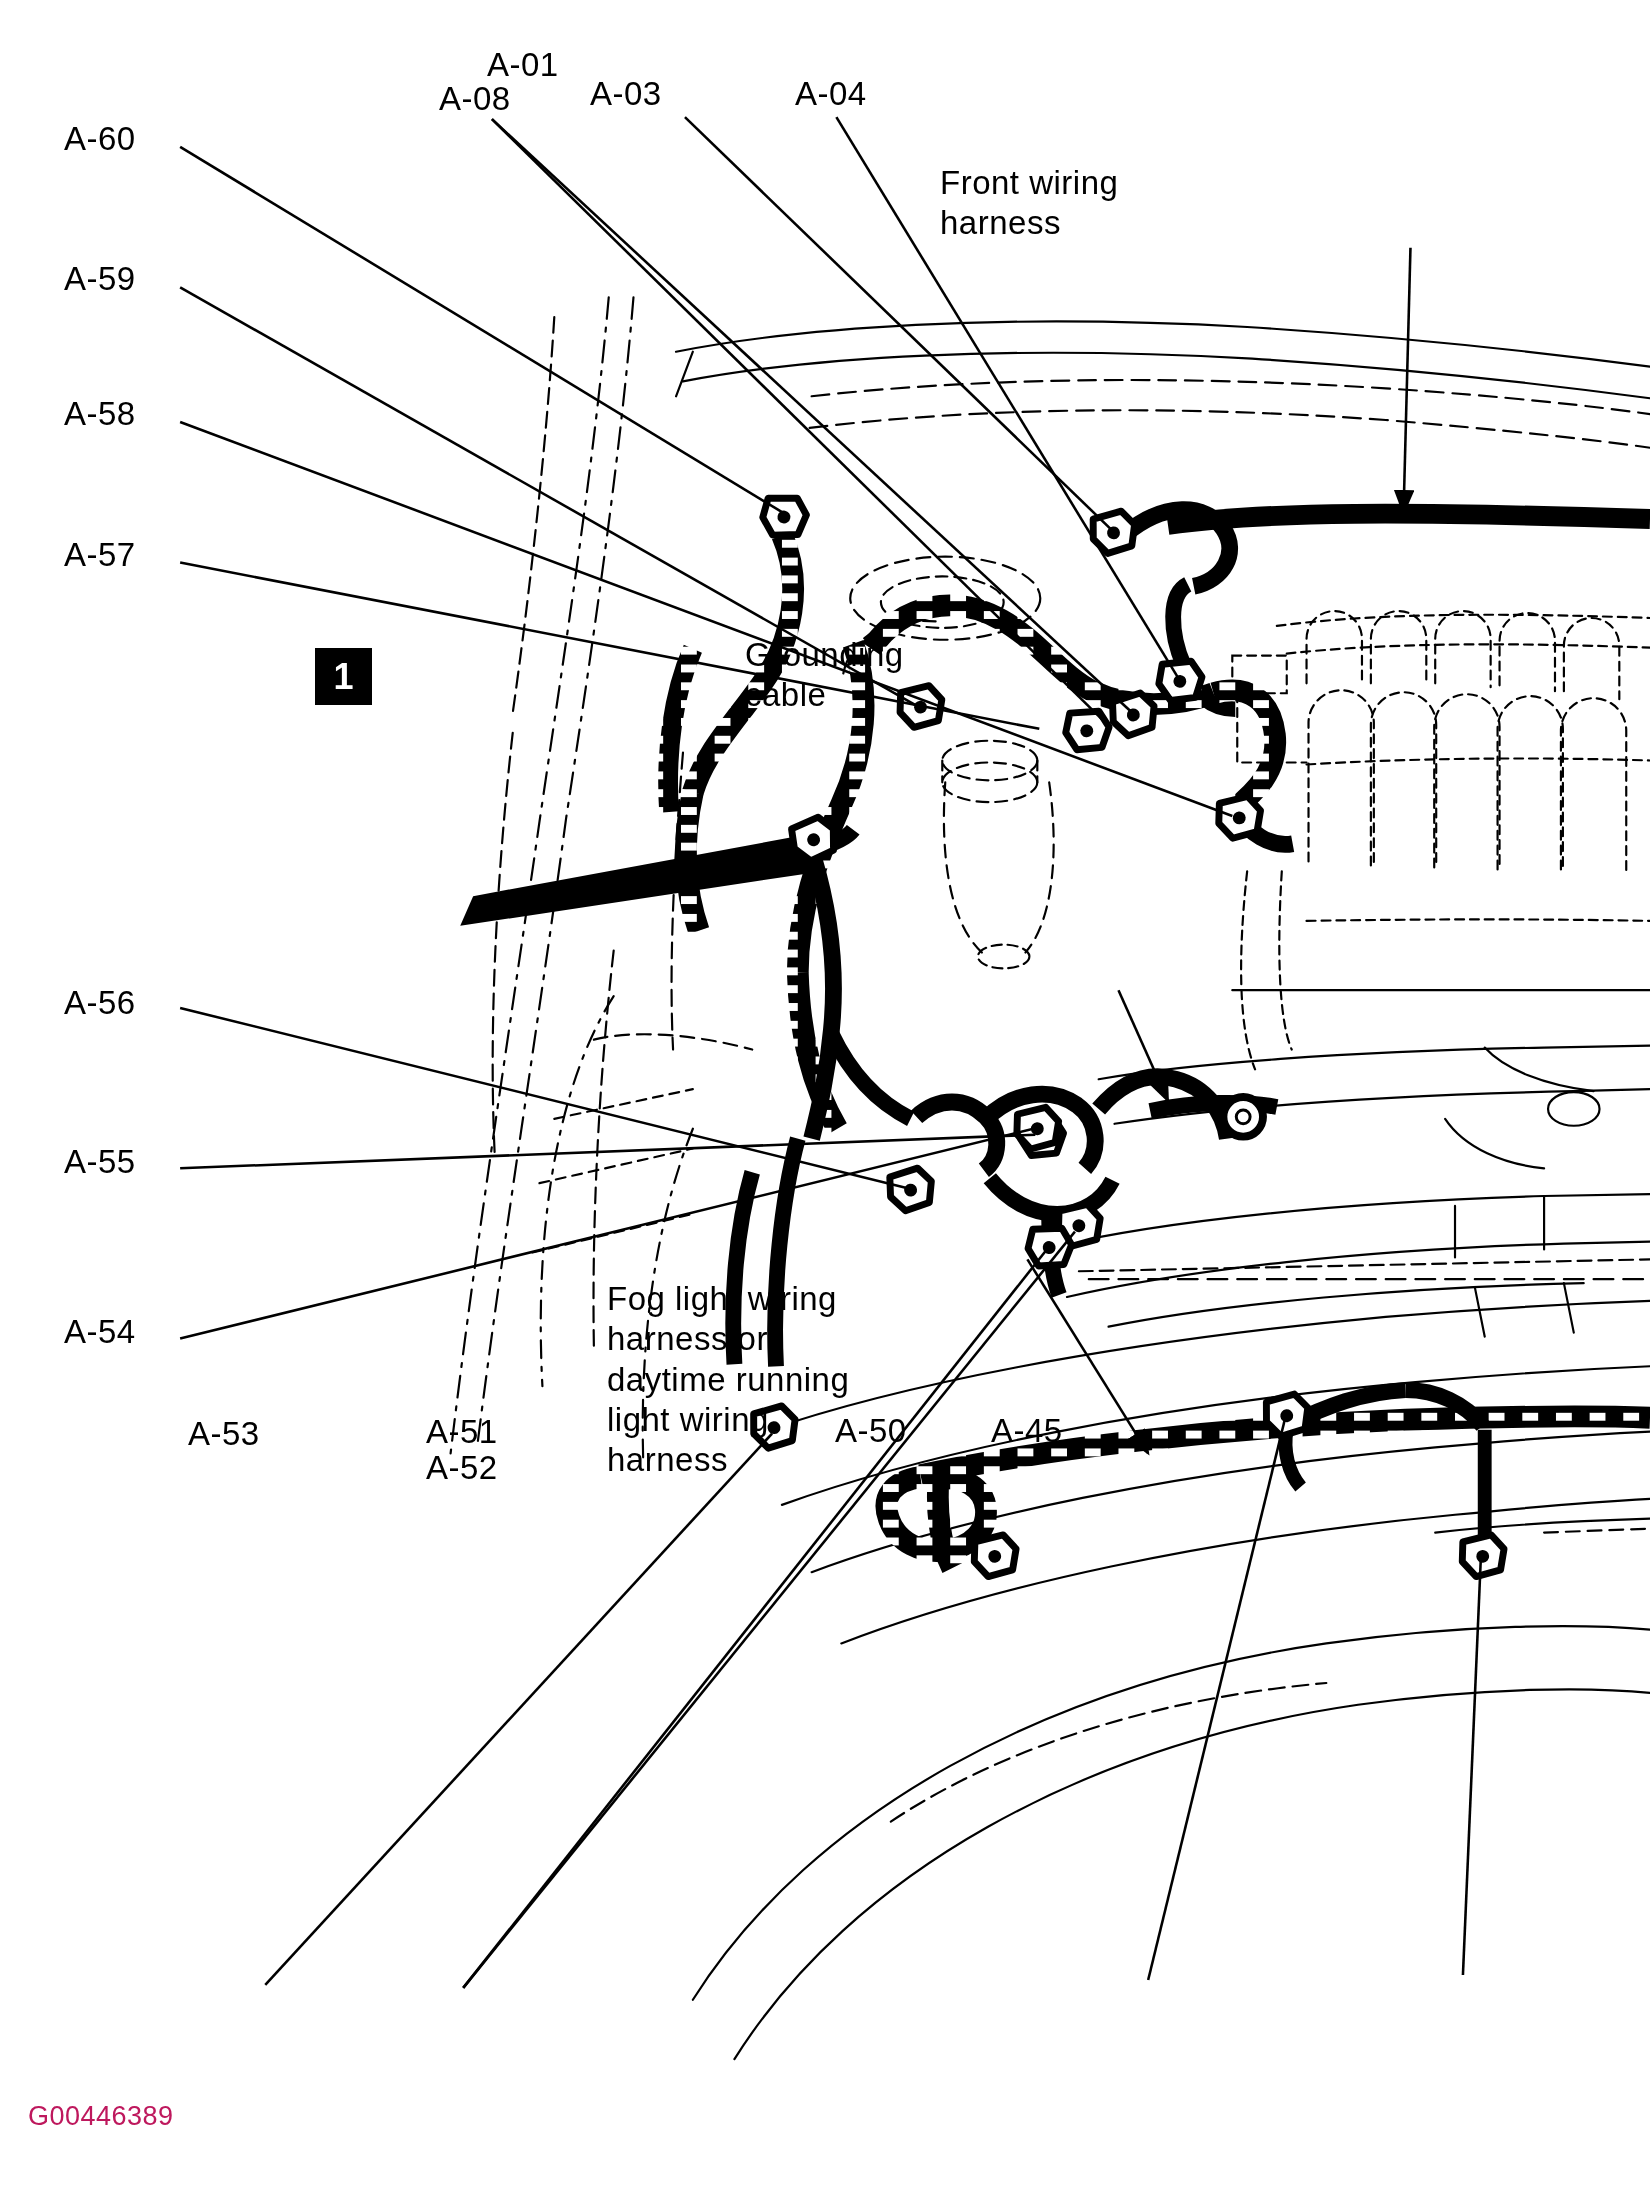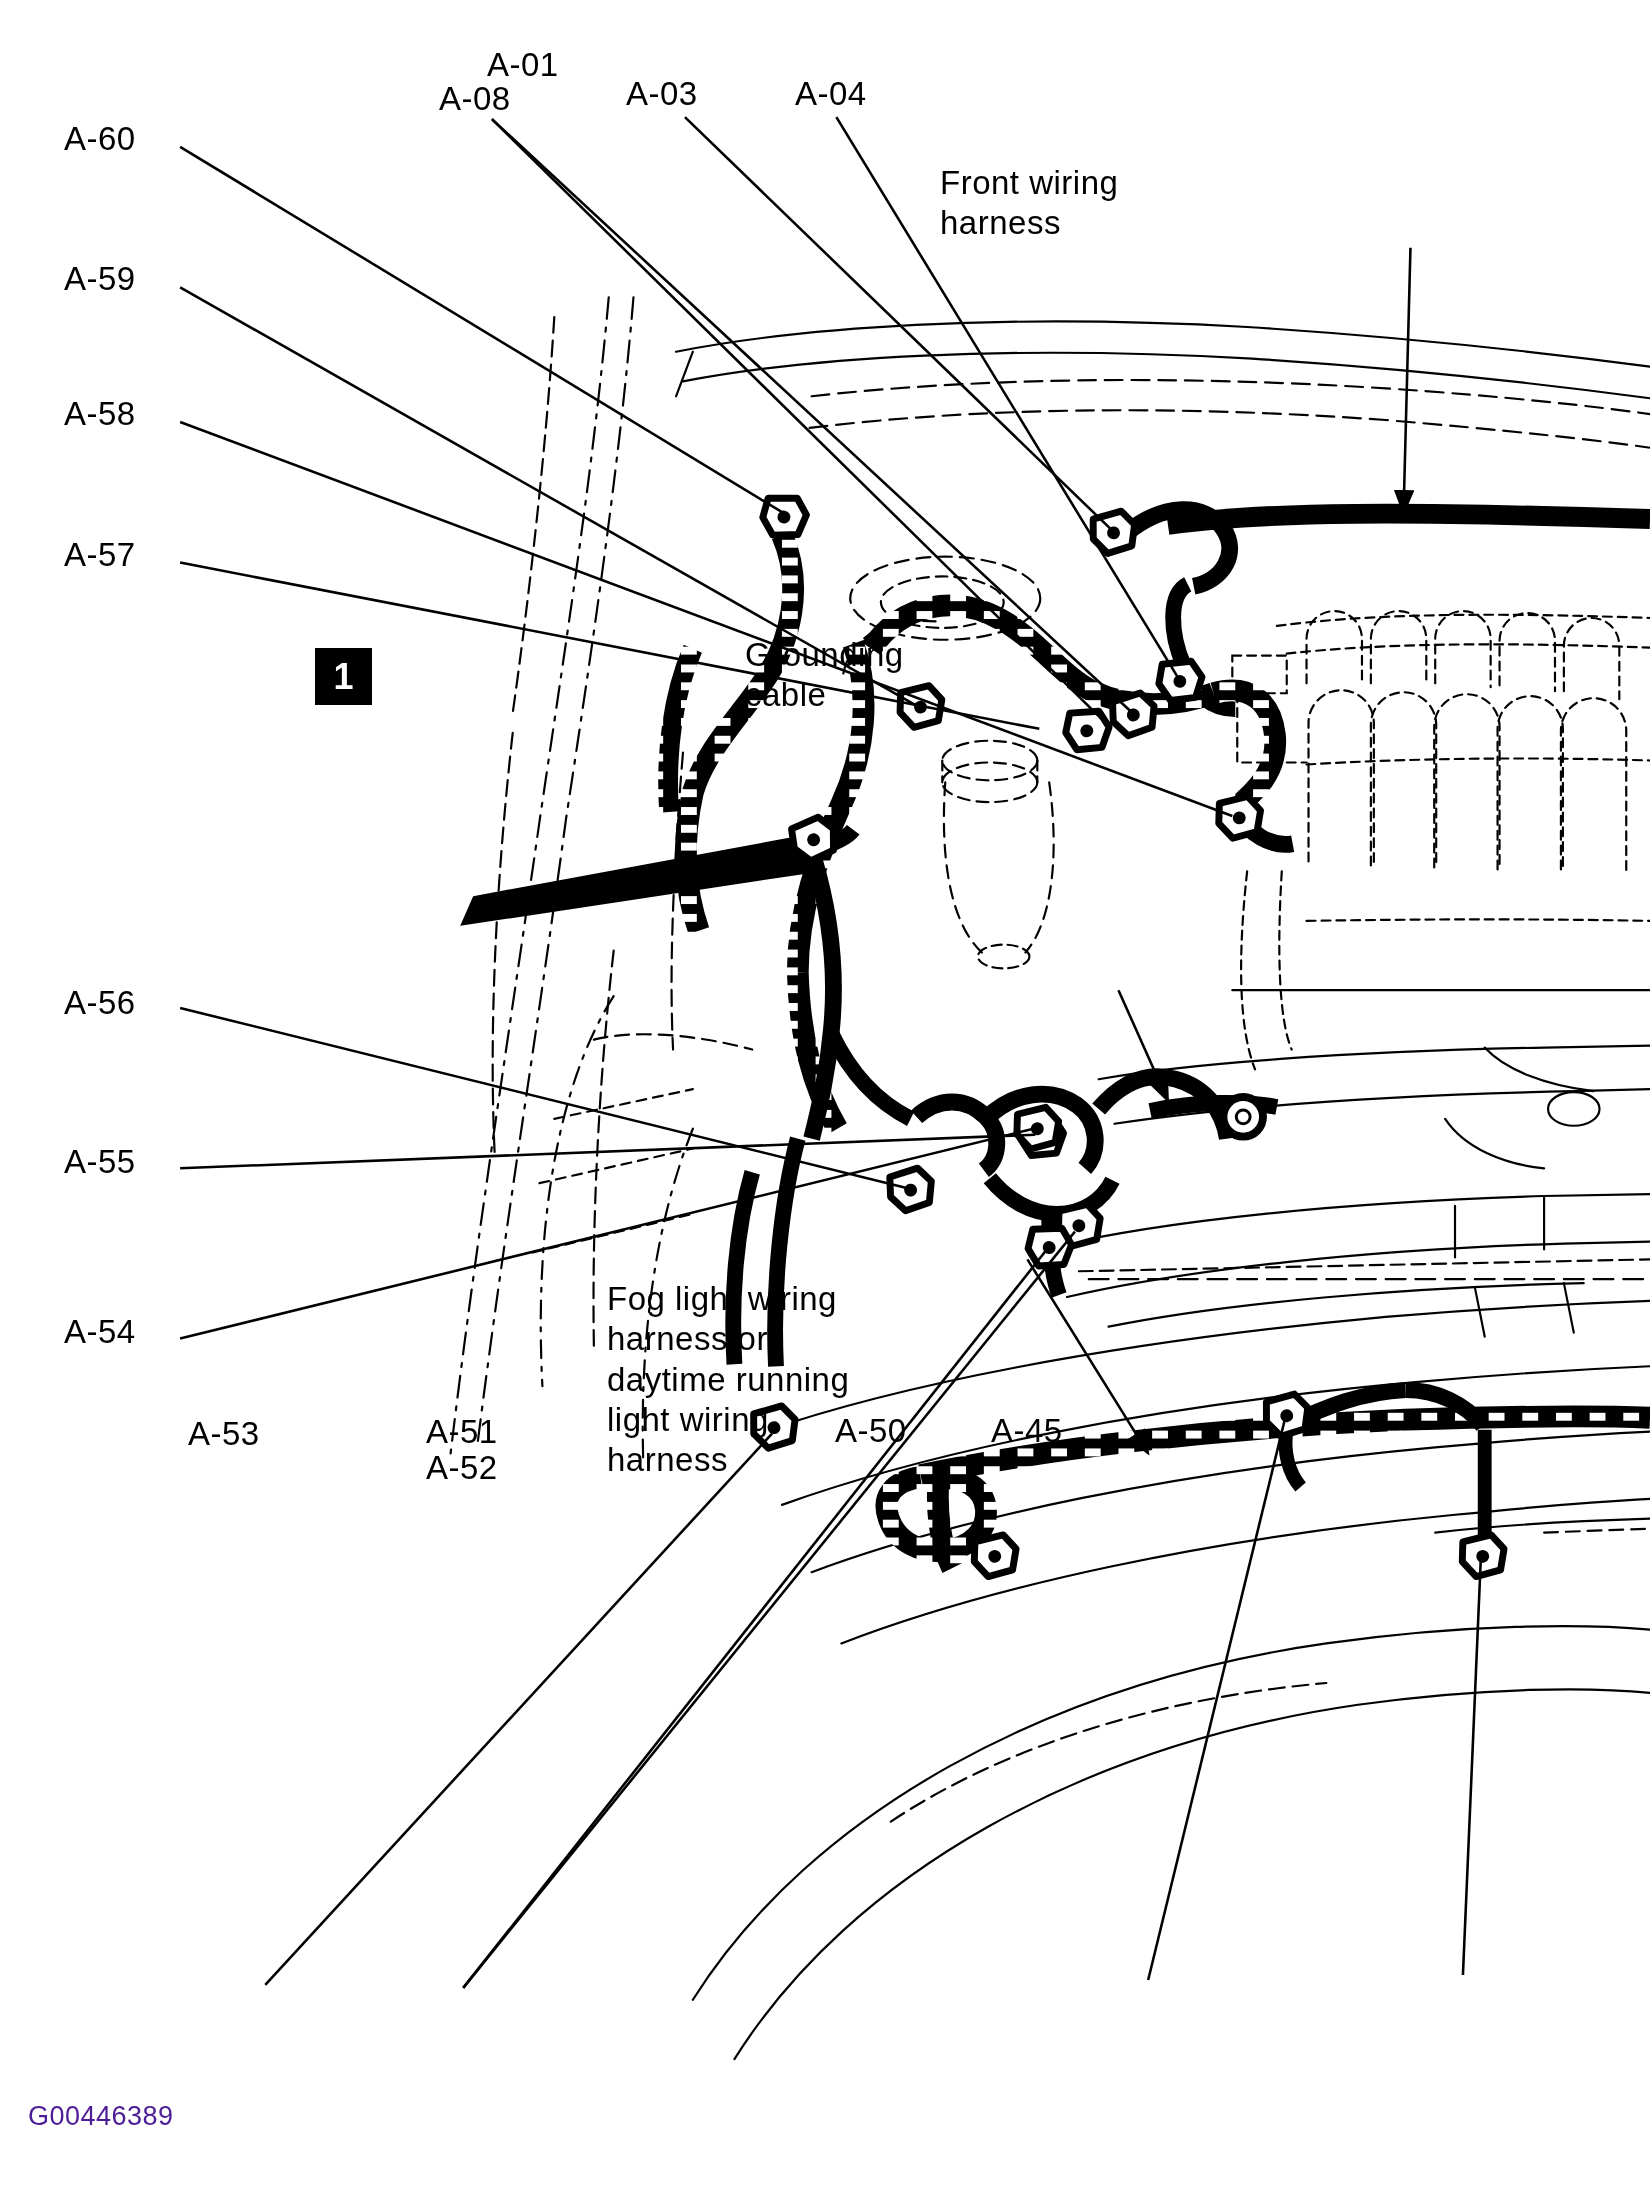--- a/index.html
+++ b/index.html
@@ -32,21 +32,21 @@
     color: #000000;
     white-space: pre;
     line-height: 1.22;
     letter-spacing: 0.5px;
   }
   .lbl-multiline { white-space: pre-line; }
   .figcode {
     position: absolute;
     font-family: "Liberation Sans", sans-serif;
     font-size: 27px;
-    color: #4c1d95;
+    color: #be185d;
     letter-spacing: 0.5px;
   }
   .callout-box {
     position: absolute;
     width: 57px;
     height: 57px;
     background: #000000;
     color: #ffffff;
     font-family: "Liberation Sans", sans-serif;
     font-size: 36px;
@@ -309,21 +309,21 @@
   <div class="lbl" style="left:64px;  top:119px;">A-60</div>
   <div class="lbl" style="left:64px;  top:259px;">A-59</div>
   <div class="lbl" style="left:64px;  top:394px;">A-58</div>
   <div class="lbl" style="left:64px;  top:535px;">A-57</div>
   <div class="lbl" style="left:64px;  top:983px;text-align:right;">A-56</div>
   <div class="lbl" style="left:64px;  top:1142px;">A-55</div>
   <div class="lbl" style="left:64px;  top:1312px;">A-54</div>
 
   <div class="lbl" style="left:439px; top:45px;margin-left:48px;">A-01</div>
   <div class="lbl" style="left:439px; top:79px;">A-08</div>
-  <div class="lbl" style="left:626px; top:74px;">A-03</div>
+  <div class="lbl" style="left:590px; top:74px;">A-03</div>
   <div class="lbl" style="left:795px; top:74px;">A-04</div>
 
   <div class="lbl" style="left:188px;  top:1414px;">A-53</div>
   <div class="lbl" style="left:426px;  top:1412px;">A-51</div>
   <div class="lbl" style="left:426px;  top:1448px;">A-52</div>
   <div class="lbl" style="left:790px;  top:1411px;margin-left:45px;">A-50</div>
   <div class="lbl" style="left:991px; top:1411px;">A-45</div>
 
   <div class="lbl lbl-multiline" style="left:940px; top:163px;">Front wiring
 harness</div>

